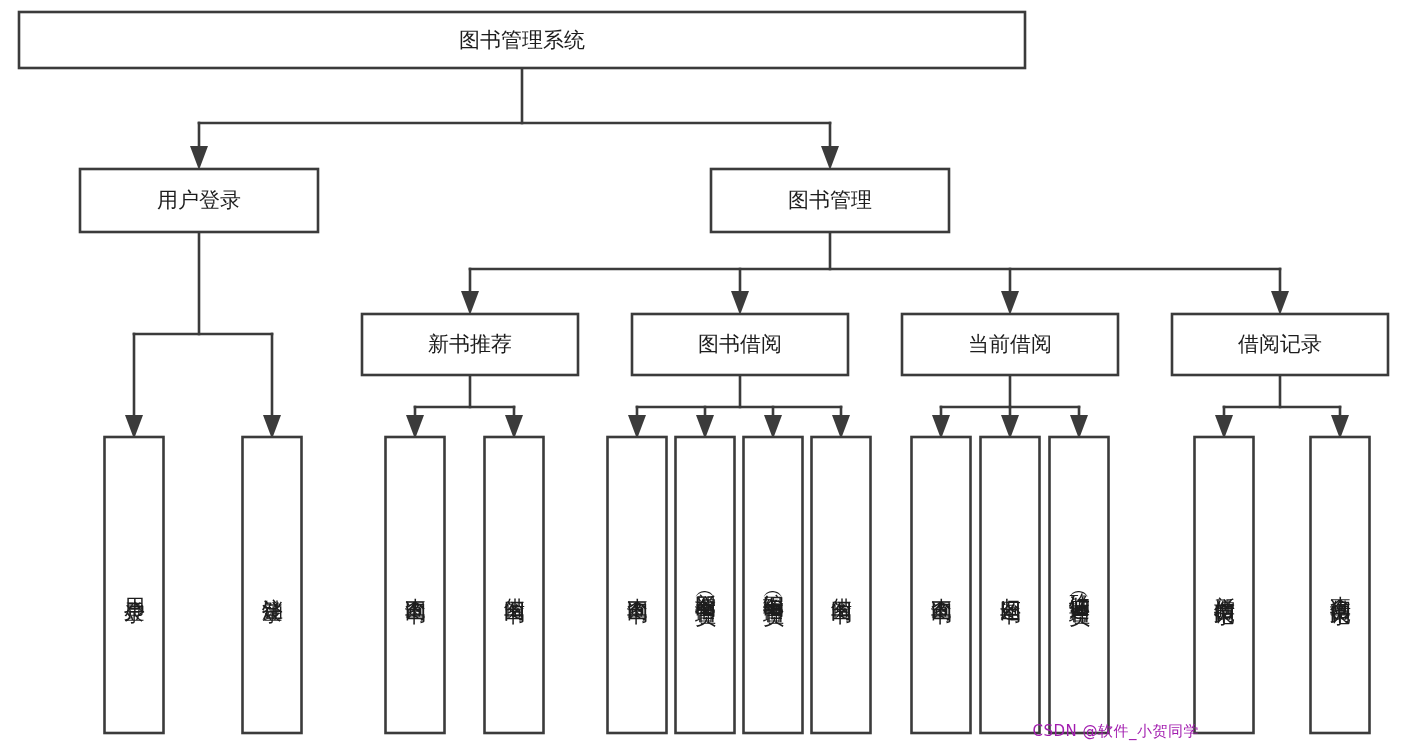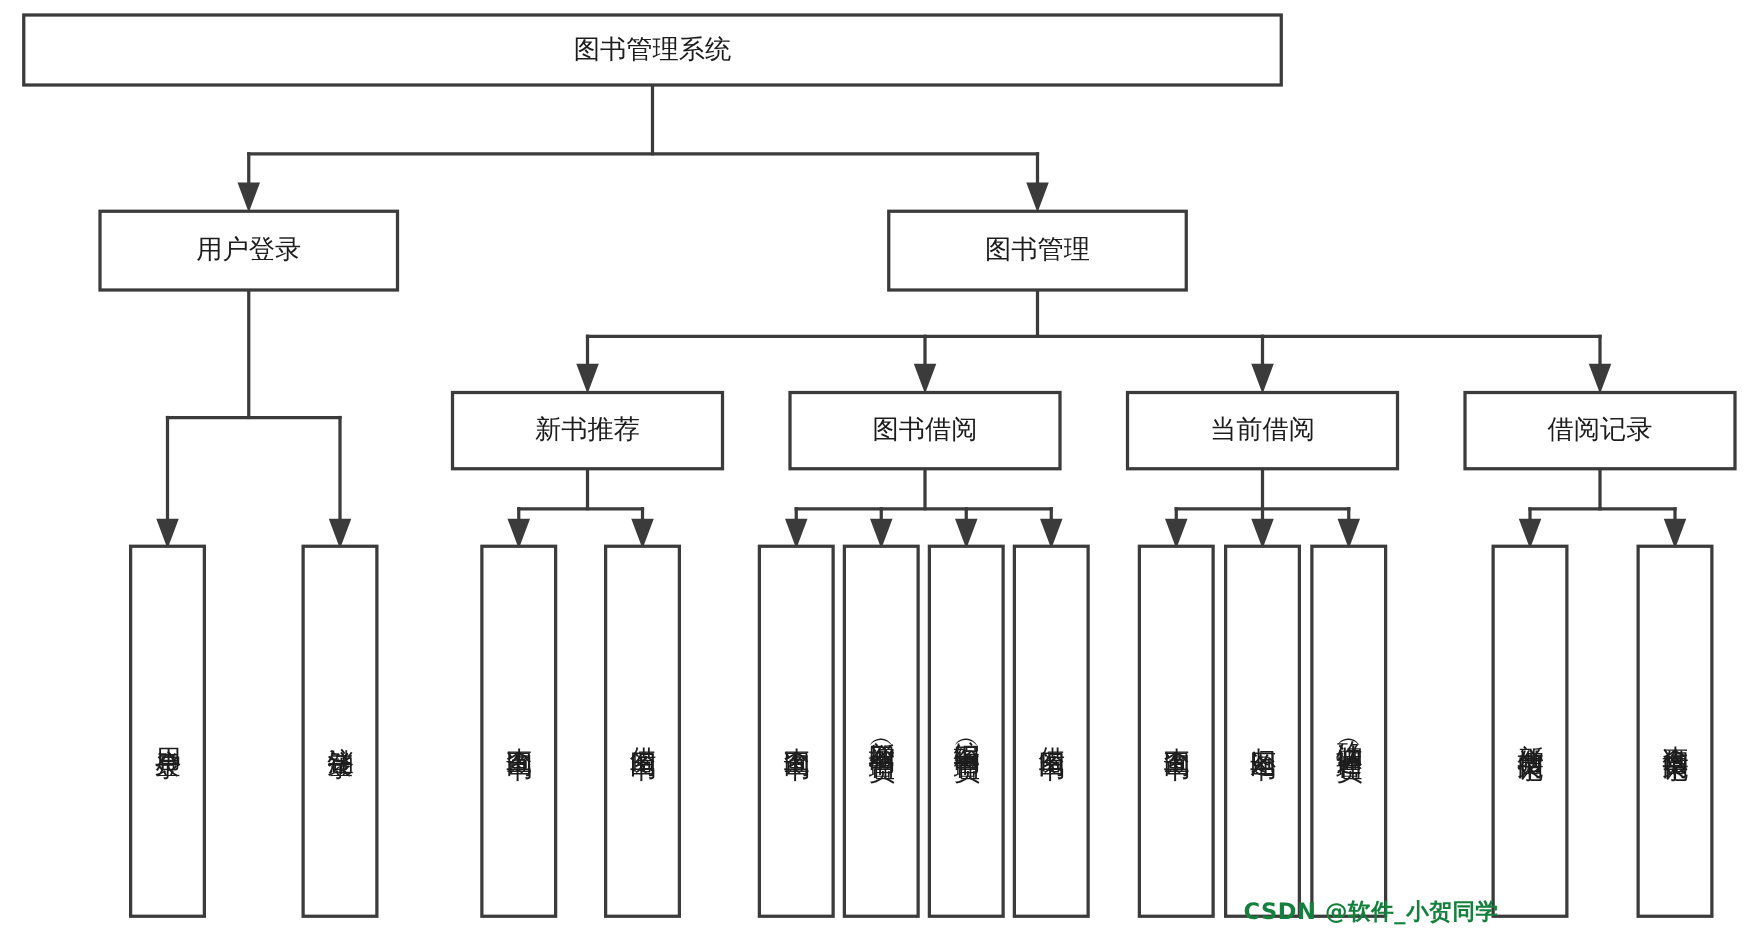--- a/index.html
+++ b/index.html
@@ -61,25 +61,24 @@
     justify-content: center;
     text-align: center;
     white-space: nowrap;
     pointer-events: none;
   }
   #watermark {
     position: absolute;
     right: 12px;
     bottom: 6px;
     font-family: "DejaVu Sans", "Liberation Sans", sans-serif;
-    font-size: 18px;
-    color: #15803d;
+    font-size: 15px;
+    color: #a21caf;
     letter-spacing: 0.5px;
     white-space: nowrap;
-    font-weight: bold;
   }
 </style>
 </head>
 <body>
 
 <div id="diagram-root">
 
   <svg id="tree-svg" viewBox="0 0 1405 747" xmlns="http://www.w3.org/2000/svg">
 
     <defs>

